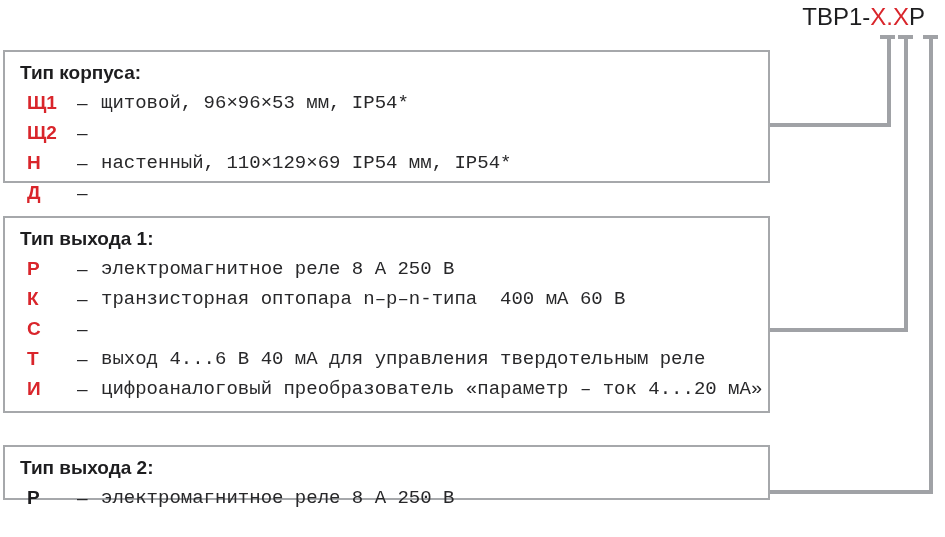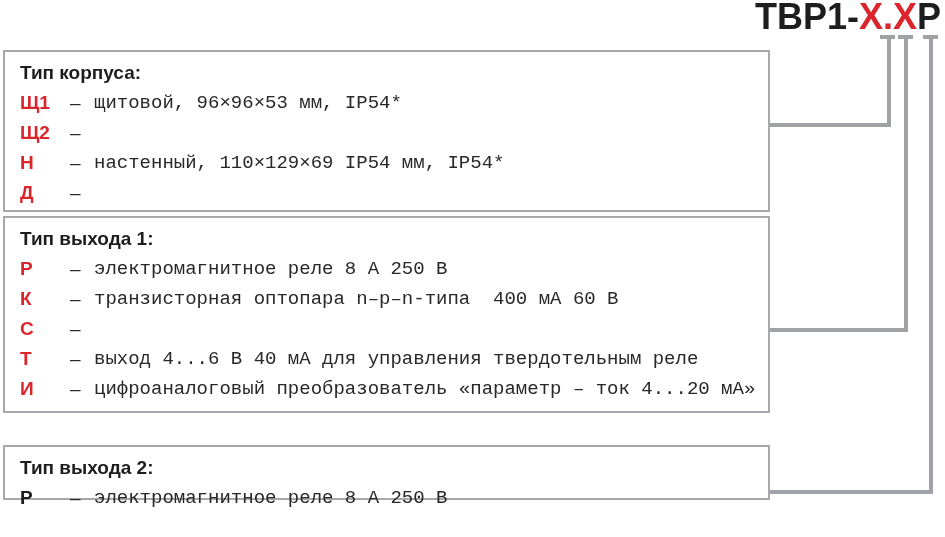--- a/index.html
+++ b/index.html
@@ -1,39 +1,39 @@
 <!DOCTYPE html>
 <html><head>
 <meta charset="utf-8">
 <style>
   html, body { margin:0; padding:0; background:#ffffff; }
   .canvas {
     position:relative; width:945px; height:537px; background:#ffffff;
     font-family:"Liberation Sans", sans-serif; overflow:hidden;
   }
   .model-title {
-    position:absolute; top:0; right:4px;
-    font-size:36px; font-weight:bold; line-height:34px;
+    position:absolute; top:0; right:20px;
+    font-size:24px; font-weight:normal; line-height:34px;
     color:#1d1d1f; white-space:nowrap;
   }
   .model-title .var { color:#d9252b; }
   .box {
     position:absolute; left:3px; width:767px; box-sizing:border-box;
     border:2px solid #a6a8ab; background:#ffffff;
     padding:6px 12px 0 15px;
   }
-  .box-1 { top:50px;  height:162px; }
+  .box-1 { top:50px;  height:133px; }
   .box-2 { top:216px; height:197px; }
   .box-3 { top:445px; height:55px;  }
   .heading {
     height:30px; line-height:30px;
     font-size:19px; font-weight:bold; color:#1d1d1f;
   }
   .row { display:flex; align-items:center; height:30px; font-size:19px; color:#28282a; }
-  .code { flex:0 0 50px; font-weight:bold; color:#d9252b; }
+  .code { flex:0 0 50px; font-weight:bold; color:#d9252b;margin-left:7px; }
   .code.black { color:#1d1d1f; }
   .dash { flex:0 0 24px; color:#28282a; }
   .desc { white-space:pre;font-family:Liberation Mono, monospace; }
   .cline { position:absolute; background:#a0a2a6; }
 </style>
 </head>
 <body>
 
 <div class="canvas">
 

